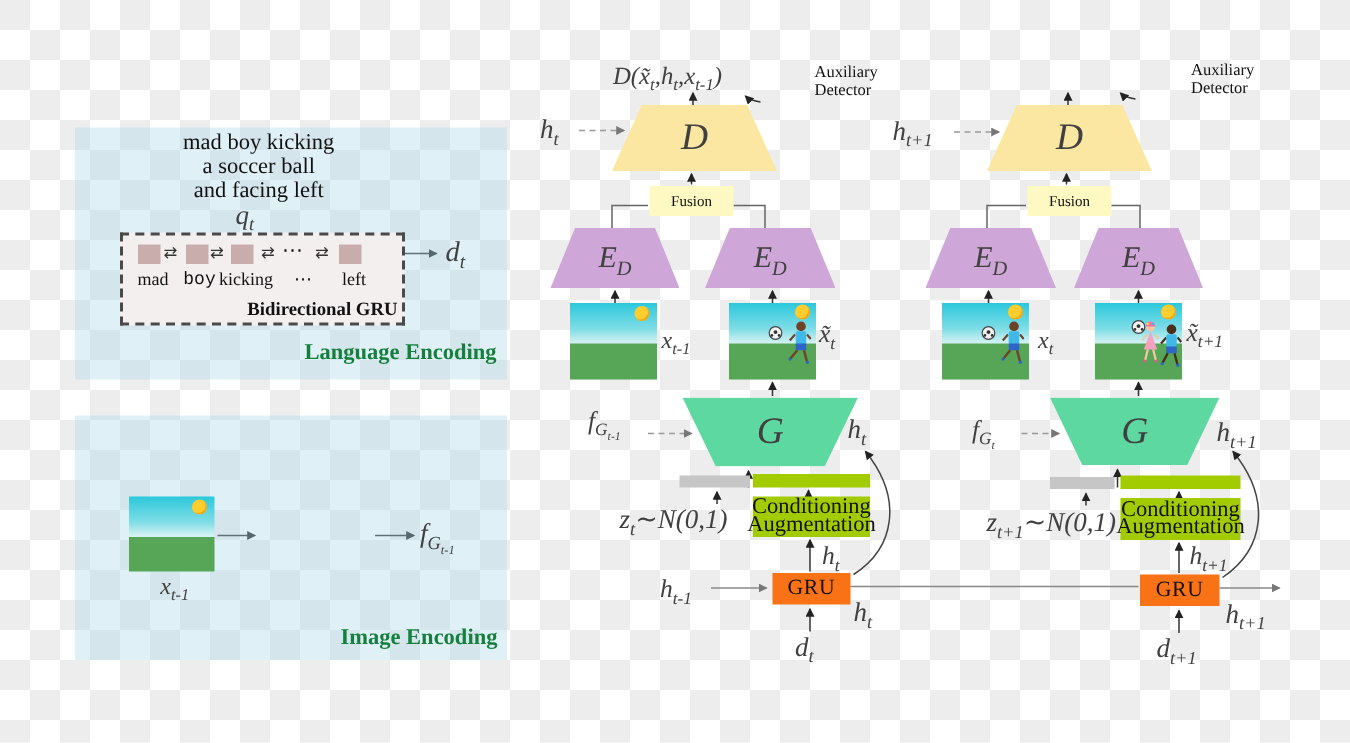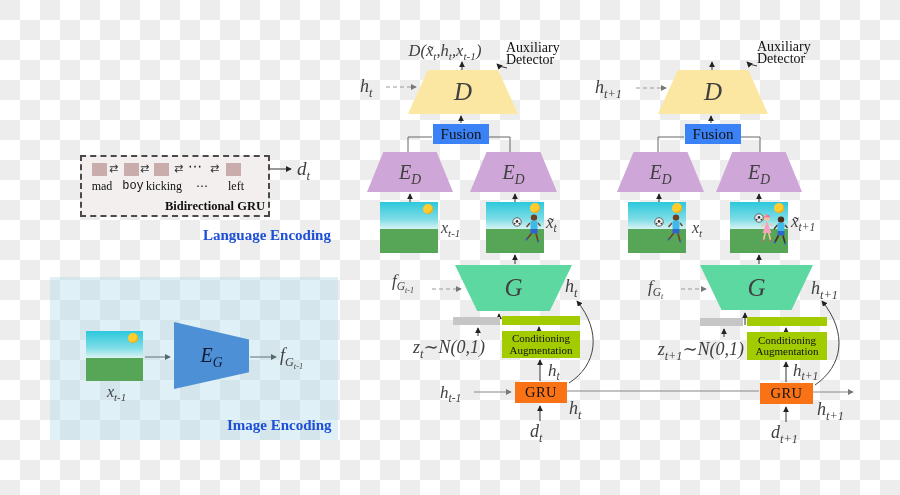--- a/index.html
+++ b/index.html
@@ -5,43 +5,43 @@
   html,body{margin:0;padding:0;}
   body{
     width:900px;height:495px;overflow:hidden;
     font-family:"Liberation Serif","DejaVu Serif",serif;
     background:repeating-conic-gradient(#ffffff 0% 25%, #ededed 0% 50%);
     background-size:40px 40px;
   }
   .stage{position:relative;width:900px;height:495px;}
   .abs{position:absolute;}
   .panel{position:absolute;background:rgba(170,216,235,0.38);}
-  .ptitle{position:absolute;font-weight:bold;font-size:15px;color:#1d4ed8;white-space:nowrap;}
+  .ptitle{position:absolute;font-weight:bold;font-size:15px;color:#15803d;white-space:nowrap;}
   .mi{font-style:italic;color:#404040;white-space:nowrap;}
   sub{font-size:68%;line-height:0;}
   .trap{position:absolute;display:flex;align-items:center;justify-content:center;}
   .trapD{background:#fbe7a2;clip-path:polygon(18% 0,82% 0,100% 100%,0 100%);}
   .trapED{background:#cfa6d8;clip-path:polygon(19% 0,81% 0,100% 100%,0 100%);}
   .trapG{background:#5ed8a1;clip-path:polygon(0 0,100% 0,81% 100%,19% 100%);}
   .trapEG{background:#4d90d6;clip-path:polygon(0 0,100% 26%,100% 75%,0 100%);}
   .boxlbl{position:absolute;display:flex;align-items:center;justify-content:center;color:#111;}
-  .fusion{background:#3b82f6;font-size:15px;}
-  .ca{background:#a2cc00;font-size:11px;line-height:11.5px;flex-direction:column;text-align:center;}
+  .fusion{background:#fef9c3;font-size:10px;}
+  .ca{background:#a2cc00;font-size:15px;line-height:11.5px;flex-direction:column;text-align:center;}
   .gru{background:#f97316;font-size:14.5px;letter-spacing:.5px;}
   .bar{position:absolute;height:8px;}
   .barz{background:#c6c6c6;}
   .barh{background:#a2cc00;}
   .scene{position:absolute;width:58px;height:51px;background:linear-gradient(180deg,#2cc8dc 0%,#7fdde6 34%,#d8f3f3 53%);}
   .grass{position:absolute;left:0;right:0;bottom:0;height:47%;background:#57a557;}
   .sun{position:absolute;width:10px;height:10px;border-radius:50%;background:#ffce2e;box-shadow:inset -1px -1px 0 #f0a818;}
   .dashedbox{position:absolute;border:2px dashed #4a4a4a;background:#f3efef;}
   .wsq{position:absolute;width:15px;height:13px;background:#c9adad;}
   .warr{position:absolute;font-size:11px;color:#333;font-family:"DejaVu Sans",sans-serif;}
   .word{position:absolute;font-size:12px;color:#111;text-align:center;white-space:nowrap;}
-  .aux{position:absolute;font-size:14px;line-height:12px;color:#111;}
+  .aux{position:absolute;font-size:11px;line-height:12px;color:#111;margin-left:37px;}
   svg.wires{position:absolute;left:0;top:0;pointer-events:none;}
 </style>
 </head>
 <body>
 
 <div class="stage">
 
   <svg class="wires" width="900" height="495">
     <defs>
       <marker id="ab" markerWidth="8" markerHeight="8" refX="5.2" refY="3" orient="auto">
@@ -92,20 +92,28 @@
       <path d="M745,325 L745,313" marker-end="url(#ab)"></path>
       <path d="M724,337 L724,329" marker-end="url(#ab)"></path>
       <path d="M786,332 L786,328" marker-end="url(#ab)"></path>
       <path d="M786,382 L786,362" marker-end="url(#ab)"></path>
       <path d="M786,422 L786,407" marker-end="url(#ab)"></path>
       <path d="M813,392 L853,392" stroke="#888" marker-end="url(#ag)"></path>
       <path d="M815,385 C843,366 848,333 822,301" stroke="#444" marker-end="url(#ab)"></path>
     </g>
   </svg>
 
+  <div class="panel" style="left:50px;top:85px;width:288px;height:168px;">
+    <div class="abs" style="left:40px;top:2px;width:165px;text-align:center;font-size:15px;line-height:16px;color:#111;">
+      <div>mad boy kicking</div>
+      <div>a soccer ball</div>
+      <div>and facing left</div>
+    </div>
+    <div class="abs mi" style="left:107px;top:48px;font-size:18px;">q<sub>t</sub></div>
+  </div>
   <div class="dashedbox" style="left:80px;top:155px;width:186px;height:58px;">
     <div class="wsq" style="left:10px;top:6px;"></div>
     <div class="wsq" style="left:42px;top:6px;"></div>
     <div class="wsq" style="left:72px;top:6px;"></div>
     <div class="wsq" style="left:144px;top:6px;"></div>
     <div class="warr" style="left:27px;top:5px;">⇄</div>
     <div class="warr" style="left:58px;top:5px;">⇄</div>
     <div class="warr" style="left:92px;top:5px;">⇄</div>
     <div class="warr" style="left:128px;top:5px;">⇄</div>
     <div class="word" style="left:106px;top:1px;font-size:14px;">⋯</div>
@@ -118,23 +126,20 @@
   </div>
   <div class="abs mi" style="left:297px;top:158px;font-size:19px;">d<sub>t</sub></div>
   <div class="ptitle" style="left:203px;top:227px;">Language Encoding</div>
 
   <div class="panel" style="left:50px;top:277px;width:288px;height:163px;"></div>
   <div class="scene" style="left:86px;top:331px;width:57px;height:50px;">
     <div class="grass"></div>
     <div class="sun" style="right:5px;top:2px;"></div>
   </div>
   <div class="abs mi" style="left:88px;top:383px;width:57px;text-align:center;font-size:16px;">x<sub>t-1</sub></div>
-  <div class="trap trapEG" style="left:174px;top:322px;width:75px;height:67px;">
-    <span class="mi" style="font-size:20px;color:#101a33;">E<sub>G</sub></span>
-  </div>
   <div class="abs mi" style="left:280px;top:345px;font-size:18px;">f<sub>G<sub>t-1</sub></sub></div>
   <div class="ptitle" style="left:227px;top:417px;">Image Encoding</div>
 
   <div class="abs mi" style="left:386px;top:41px;width:118px;text-align:center;font-size:16.5px;">D(x̃<sub>t</sub>,h<sub>t</sub>,x<sub>t-1</sub>)</div>
   <div class="aux" style="left:506px;top:42px;">
     <div>Auxiliary</div>
     <div>Detector</div>
   </div>
   <div class="abs mi" style="left:360px;top:76px;font-size:18px;">h<sub>t</sub></div>
   <div class="trap trapD" style="left:408px;top:70px;width:110px;height:44px;">

